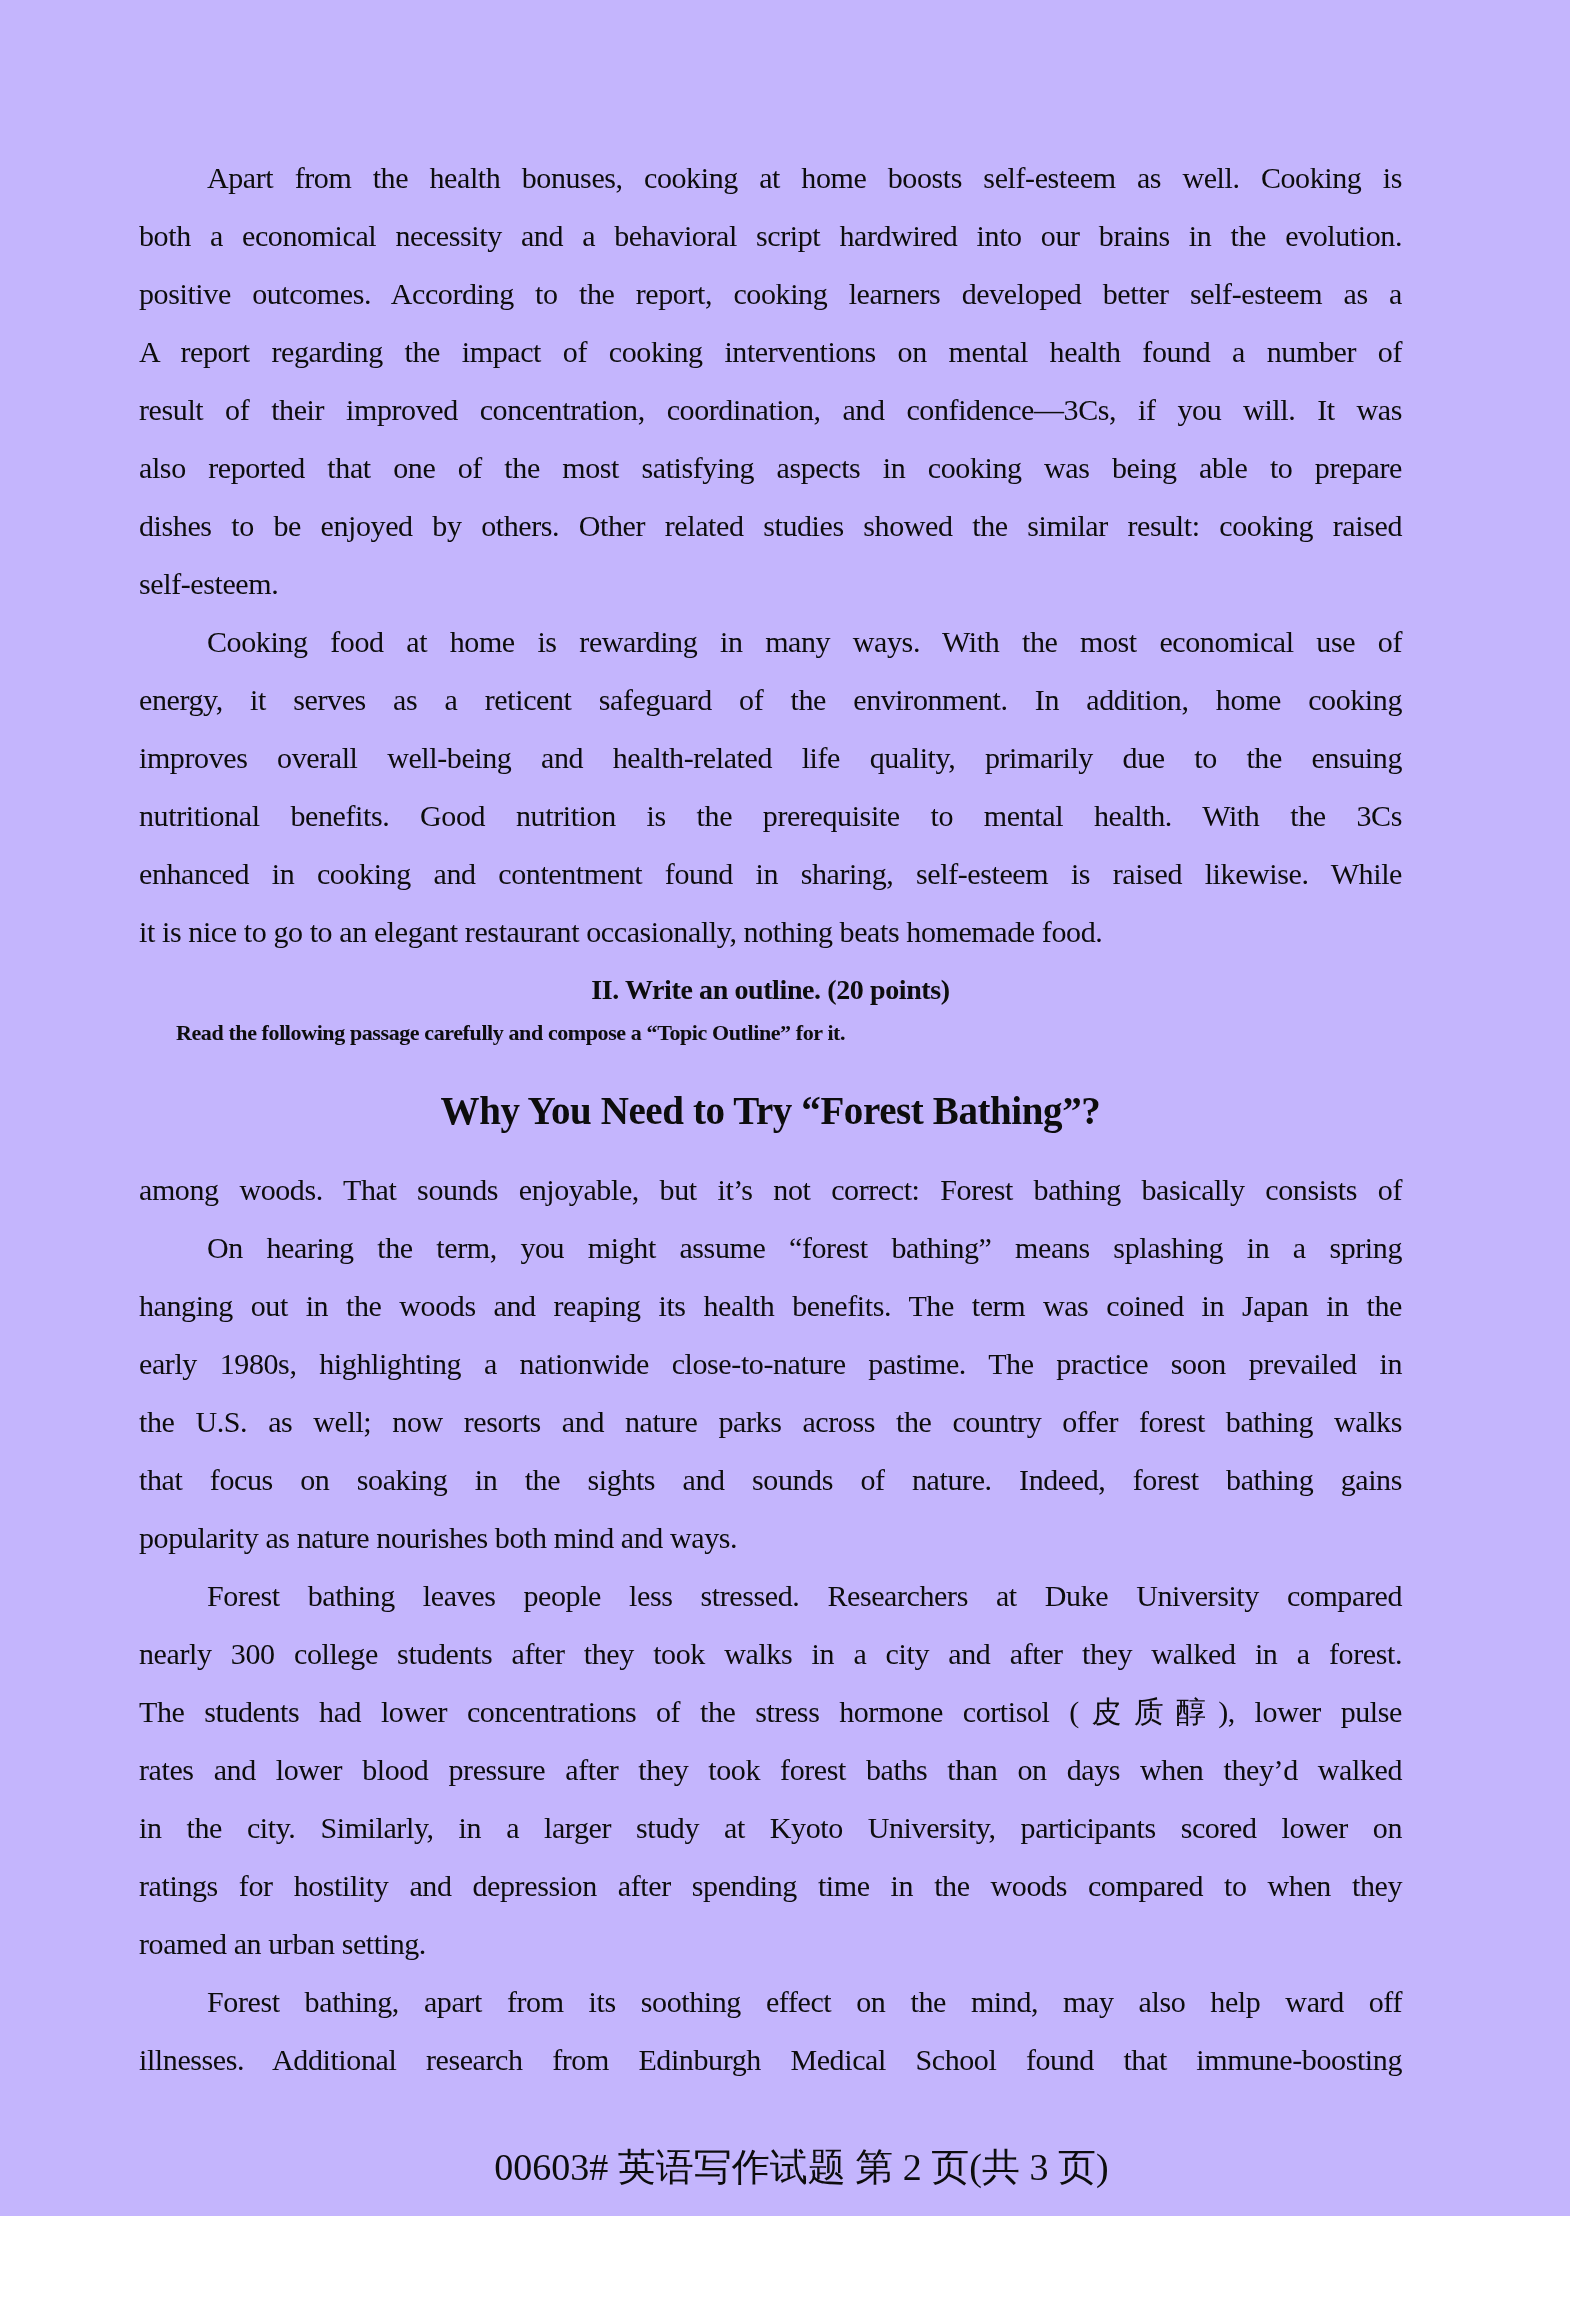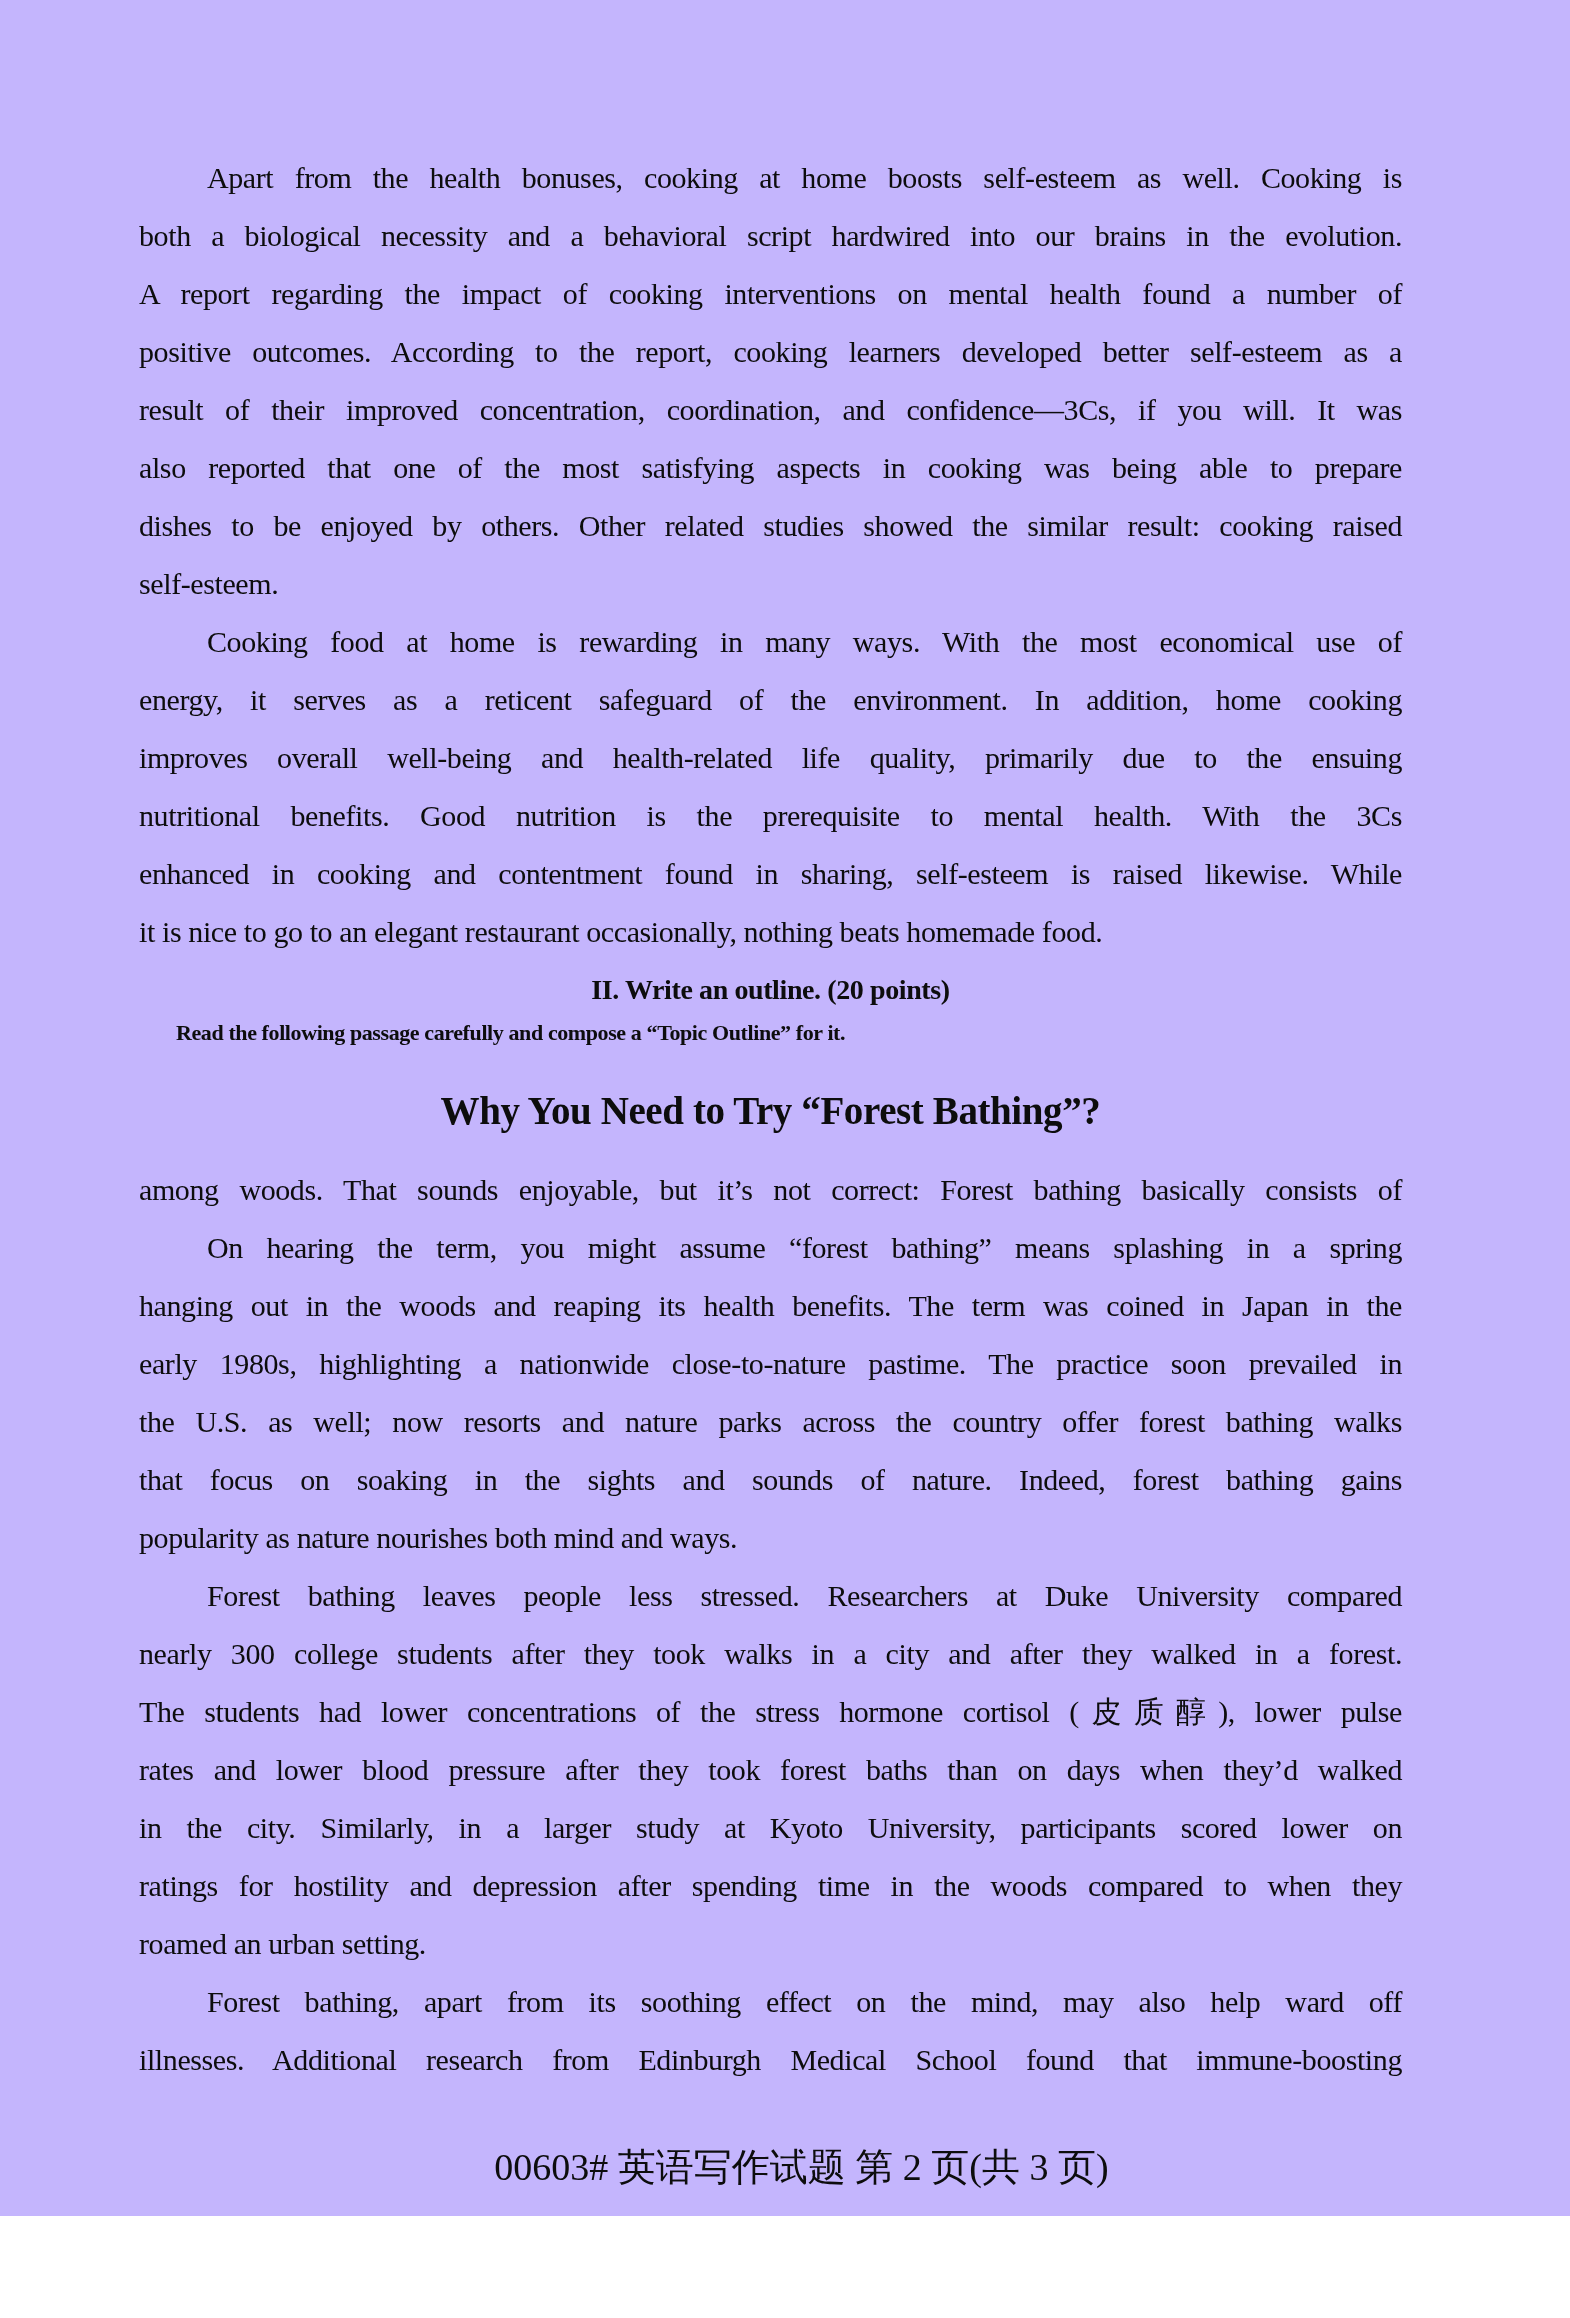--- a/index.html
+++ b/index.html
@@ -80,23 +80,23 @@
 </style>
 </head>
 <body>
 
 <div class="page">
   <div class="content">
 
     <section class="cooking-passage">
         <div class="para">
           <div class="line first">Apart from the health bonuses, cooking at home boosts self-esteem as well. Cooking is</div>
-          <div class="line">both a biological necessity and a behavioral script hardwired into our brains in the evolution.</div>
+          <div class="line">both a economical necessity and a behavioral script hardwired into our brains in the evolution.</div>
+          <div class="line">positive outcomes. According to the report, cooking learners developed better self-esteem as a</div>
           <div class="line">A report regarding the impact of cooking interventions on mental health found a number of</div>
-          <div class="line">positive outcomes. According to the report, cooking learners developed better self-esteem as a</div>
           <div class="line">result of their improved concentration, coordination, and confidence—3Cs, if you will. It was</div>
           <div class="line">also reported that one of the most satisfying aspects in cooking was being able to prepare</div>
           <div class="line">dishes to be enjoyed by others. Other related studies showed the similar result: cooking raised</div>
           <div class="line last">self-esteem.</div>
         </div>
         <div class="para">
           <div class="line first">Cooking food at home is rewarding in many ways. With the most economical use of</div>
           <div class="line">energy, it serves as a reticent safeguard of the environment. In addition, home cooking</div>
           <div class="line">improves overall well-being and health-related life quality, primarily due to the ensuing</div>
           <div class="line">nutritional benefits. Good nutrition is the prerequisite to mental health. With the 3Cs</div>

